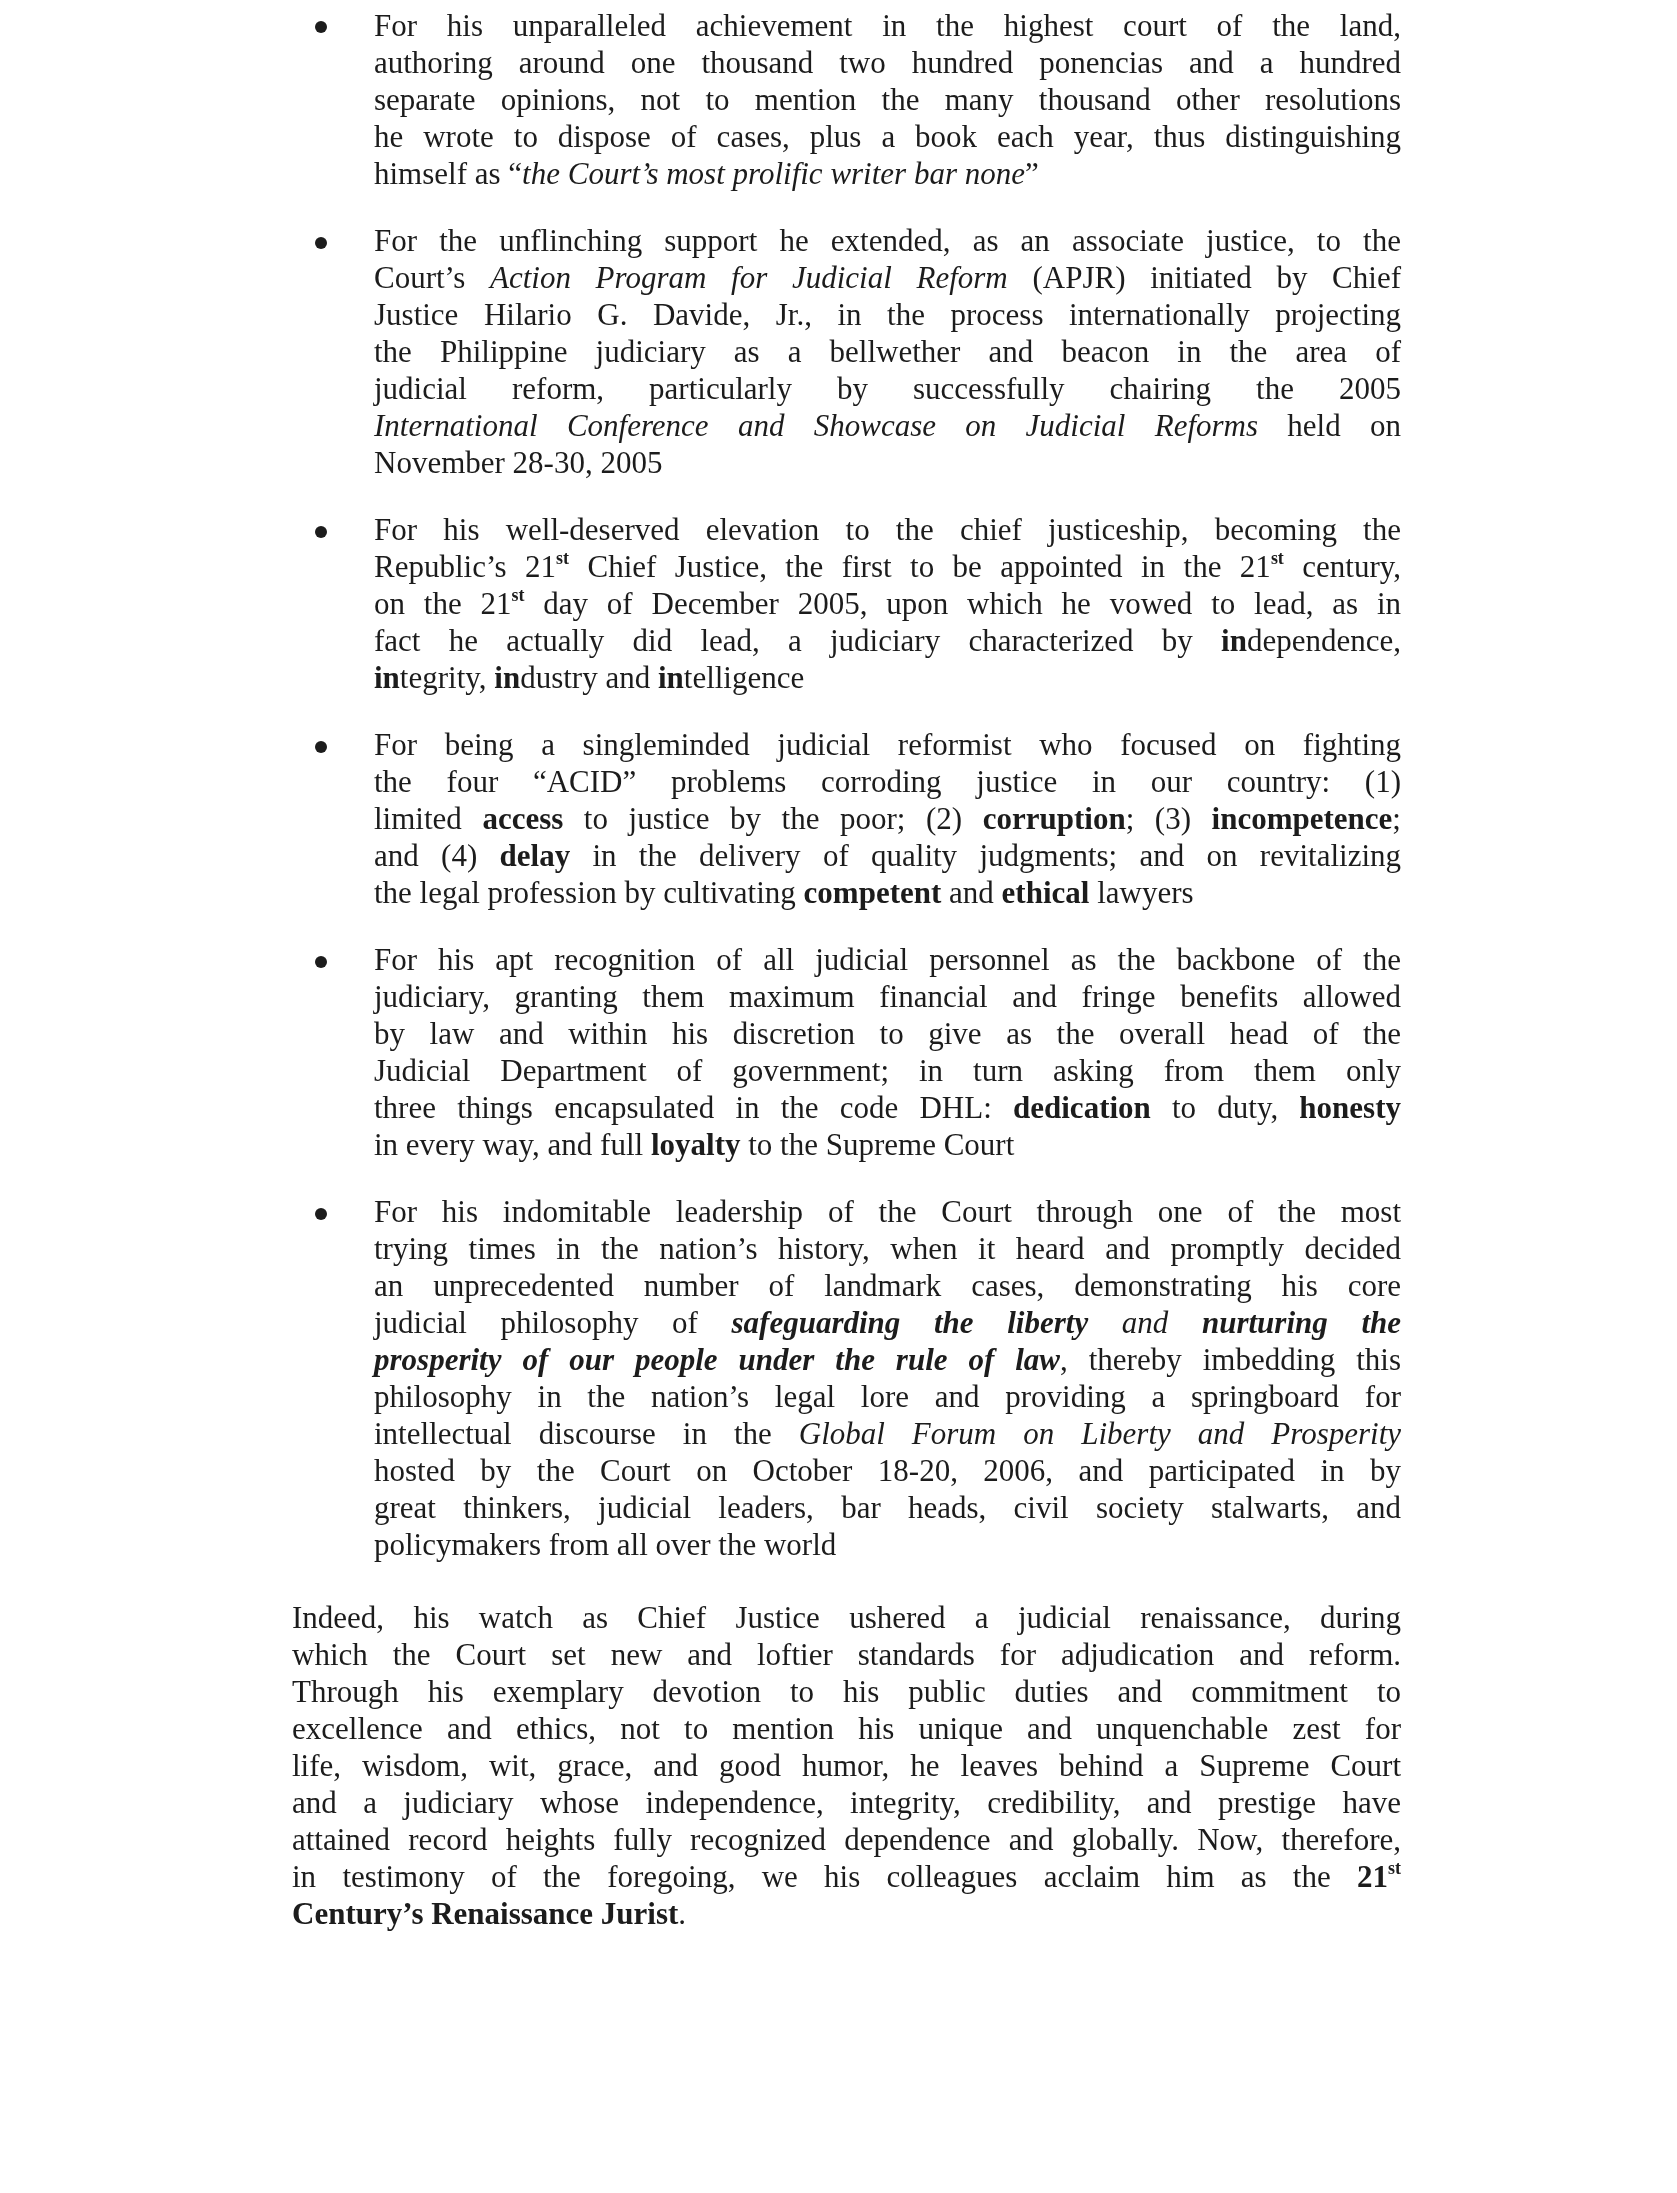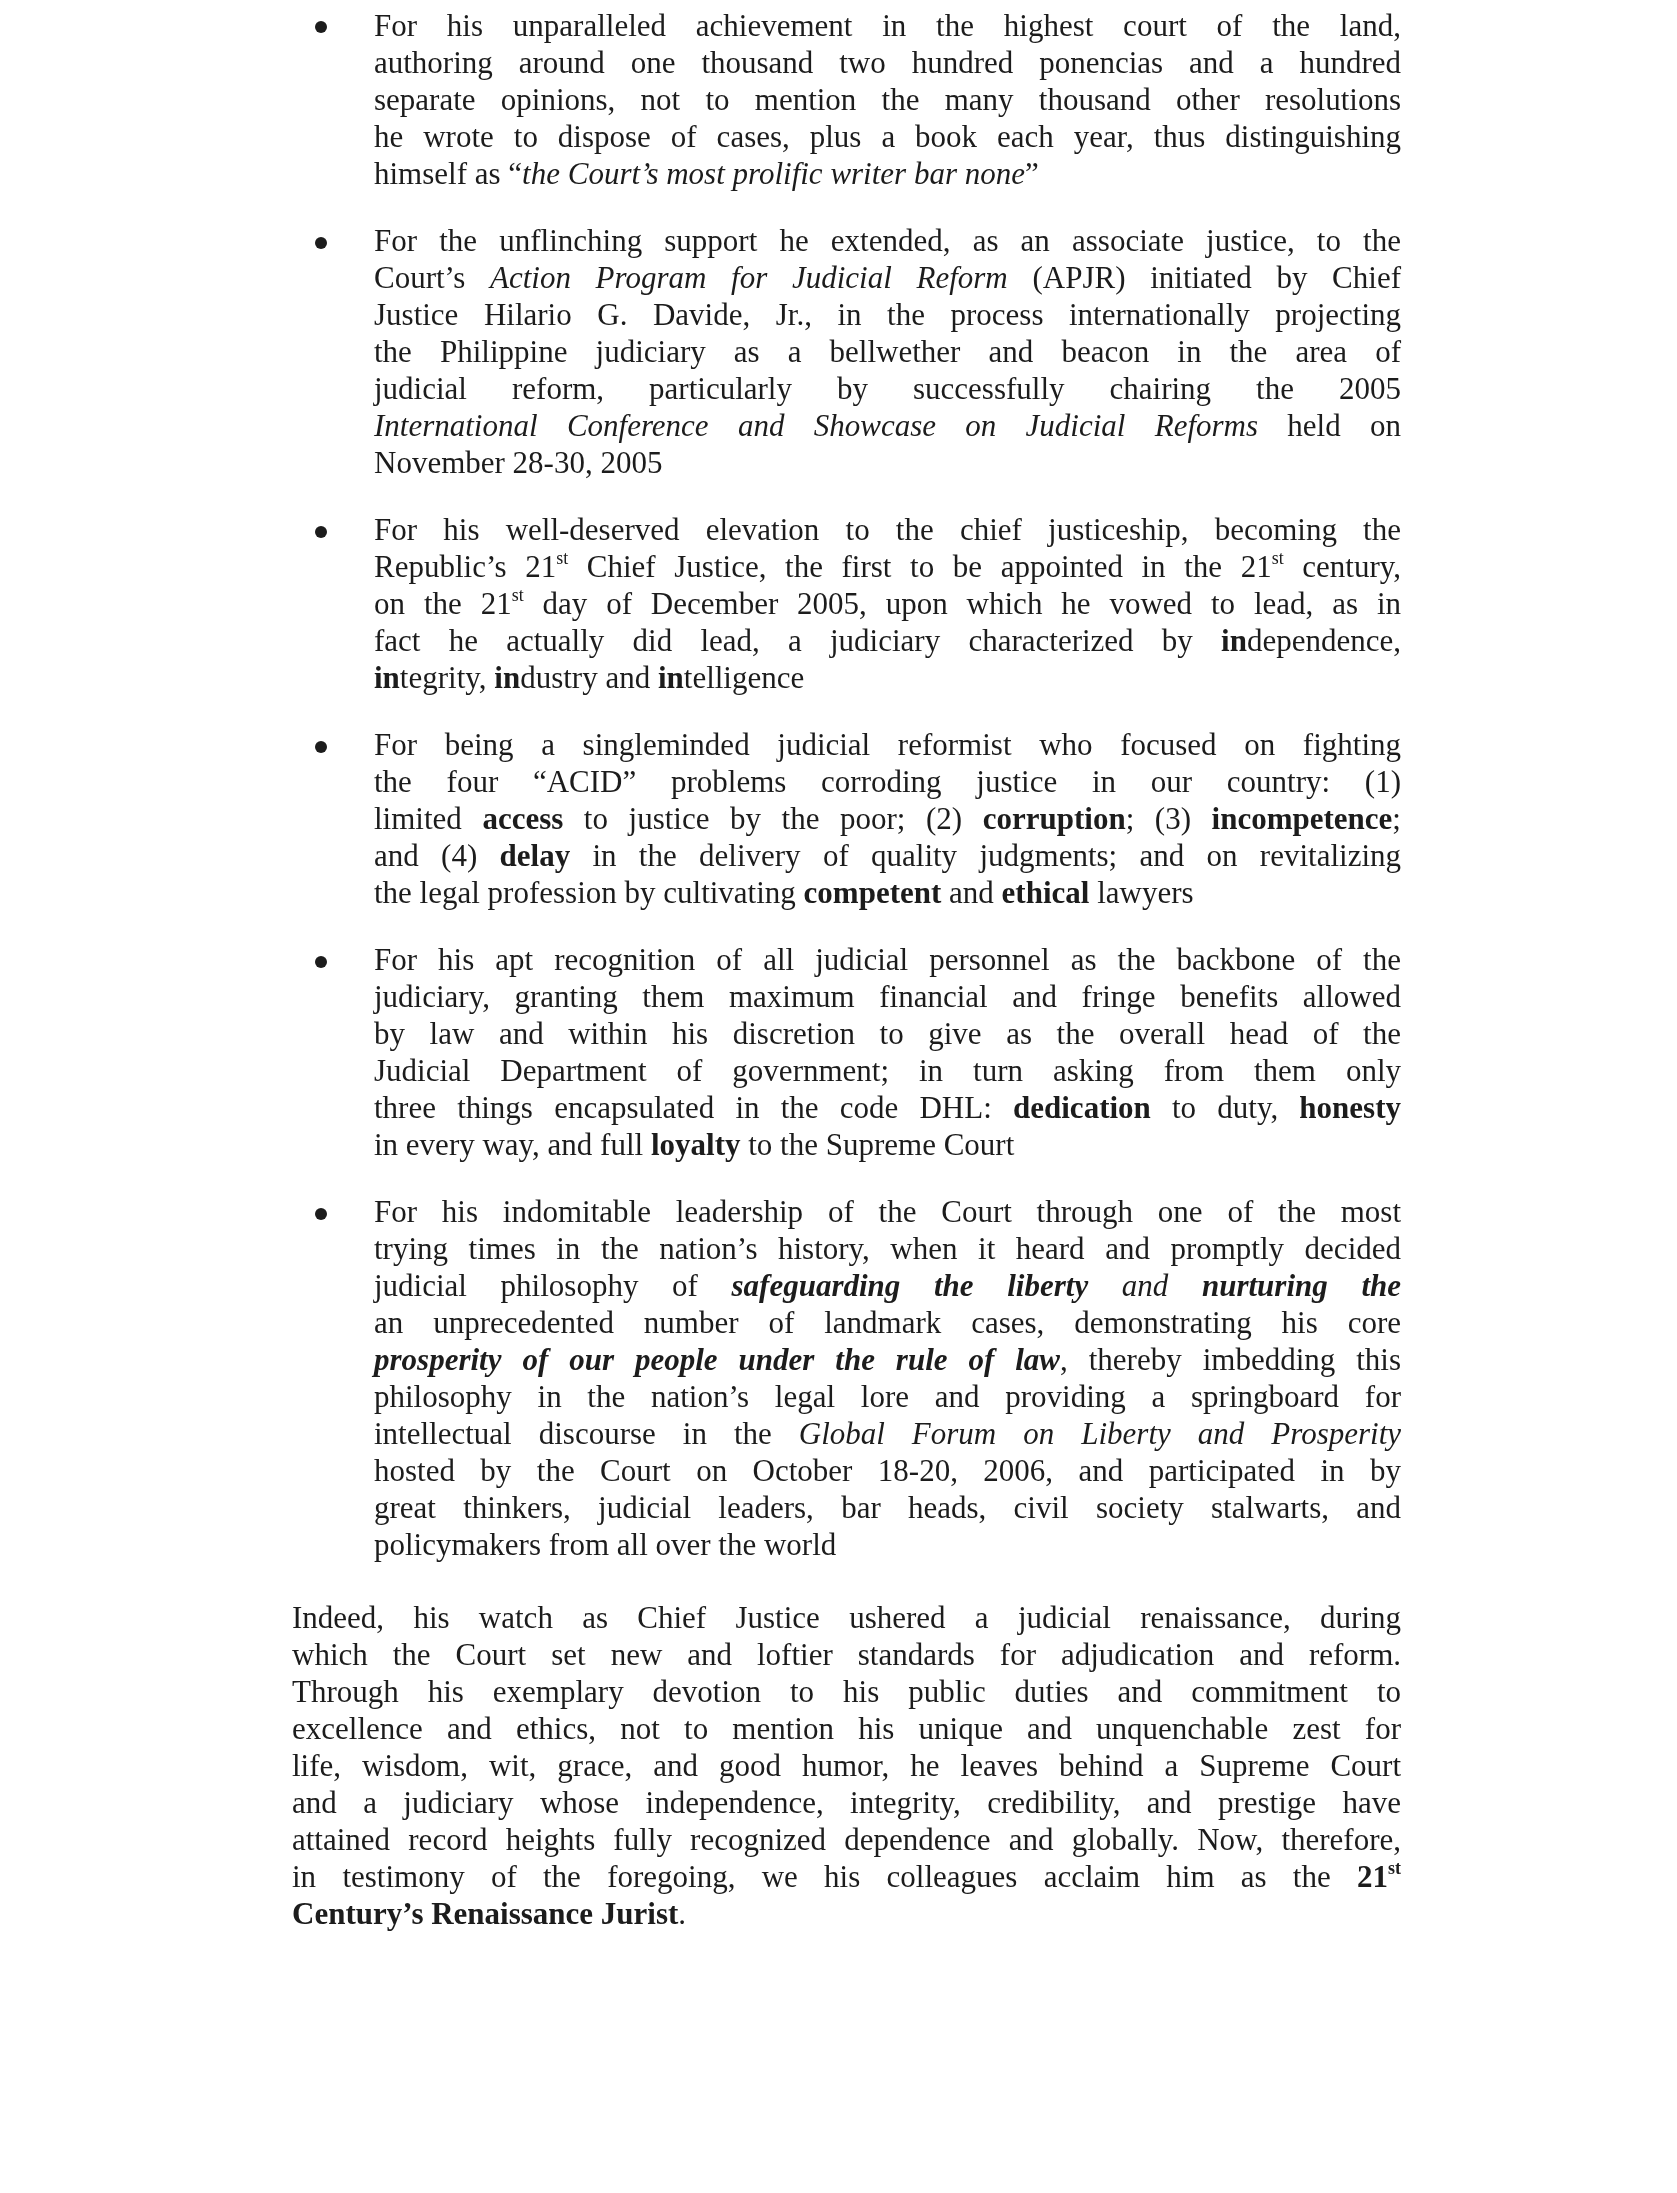--- a/index.html
+++ b/index.html
@@ -61,20 +61,21 @@
     width: 1141px;
   }
   .para .line { white-space: normal; margin-left: 32px; }
   .bullet-body .line { white-space: normal; }
   .b { font-weight: bold; }
   .i { font-style: italic; }
   .sup {
     font-size: 0.58em;
     vertical-align: 0.72em;
     line-height: 0;
+    font-weight: bold;
   }
 </style>
 </head>
 <body>
 
 <div class="page">
   <div id="bullets">
       <div class="bullet-item" style="top: 6.9px;">
         <span class="bullet-dot" style="top: 14.6px;"></span>
         <div class="bullet-body">
@@ -126,22 +127,22 @@
           <span class="line"><span class="">Judicial Department of government; in turn asking from them only</span></span>
           <span class="line"><span class="">three things encapsulated in the code DHL: </span><span class="b">dedication</span><span class=""> to duty, </span><span class="b">honesty</span></span>
           <span class="line last"><span class="">in every way, and full </span><span class="b">loyalty</span><span class=""> to the Supreme Court</span></span>
         </div>
       </div>
       <div class="bullet-item" style="top: 1193px;">
         <span class="bullet-dot" style="top: 14.6px;"></span>
         <div class="bullet-body">
           <span class="line"><span class="">For his indomitable leadership of the Court through one of the most</span></span>
           <span class="line"><span class="">trying times in the nation’s history, when it heard and promptly decided</span></span>
+          <span class="line"><span class="">an unprecedented number of landmark cases, demonstrating his core</span></span>
           <span class="line"><span class="">judicial philosophy of </span><span class="b i">safeguarding the liberty</span><span class="i"> and </span><span class="b i">nurturing the</span></span>
-          <span class="line"><span class="">an unprecedented number of landmark cases, demonstrating his core</span></span>
           <span class="line"><span class="b i">prosperity of our people under the rule of law</span><span class="">, thereby imbedding this</span></span>
           <span class="line"><span class="">philosophy in the nation’s legal lore and providing a springboard for</span></span>
           <span class="line"><span class="">intellectual discourse in the </span><span class="i">Global Forum on Liberty and Prosperity</span></span>
           <span class="line"><span class="">hosted by the Court on October 18-20, 2006, and participated in by</span></span>
           <span class="line"><span class="">great thinkers, judicial leaders, bar heads, civil society stalwarts, and</span></span>
           <span class="line last"><span class="">policymakers from all over the world</span></span>
         </div>
       </div>
     </div>
   <div id="closing" class="para" style="top: 1599px;">

